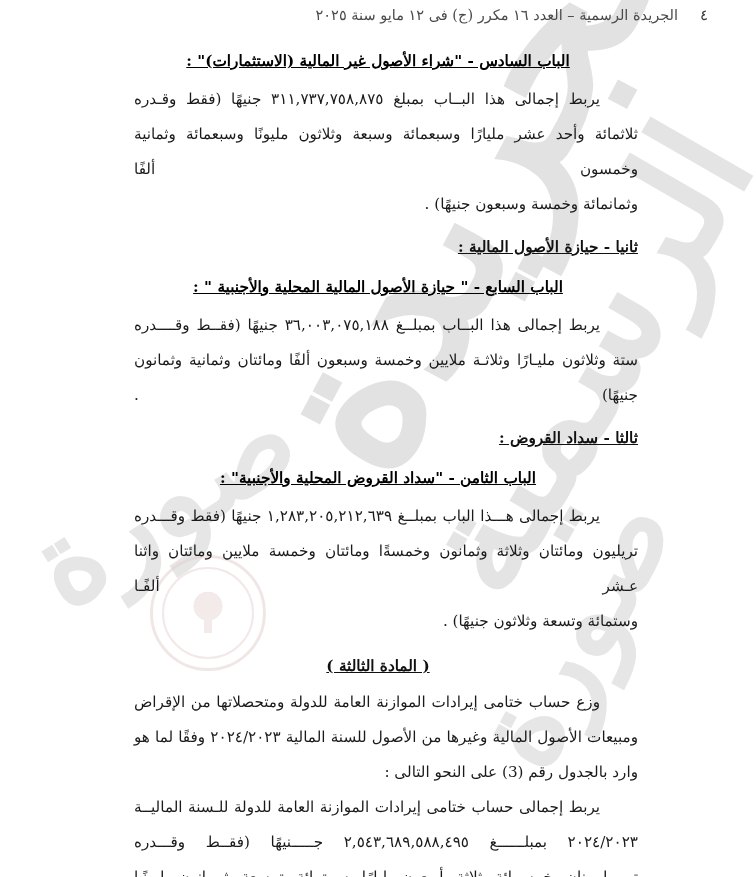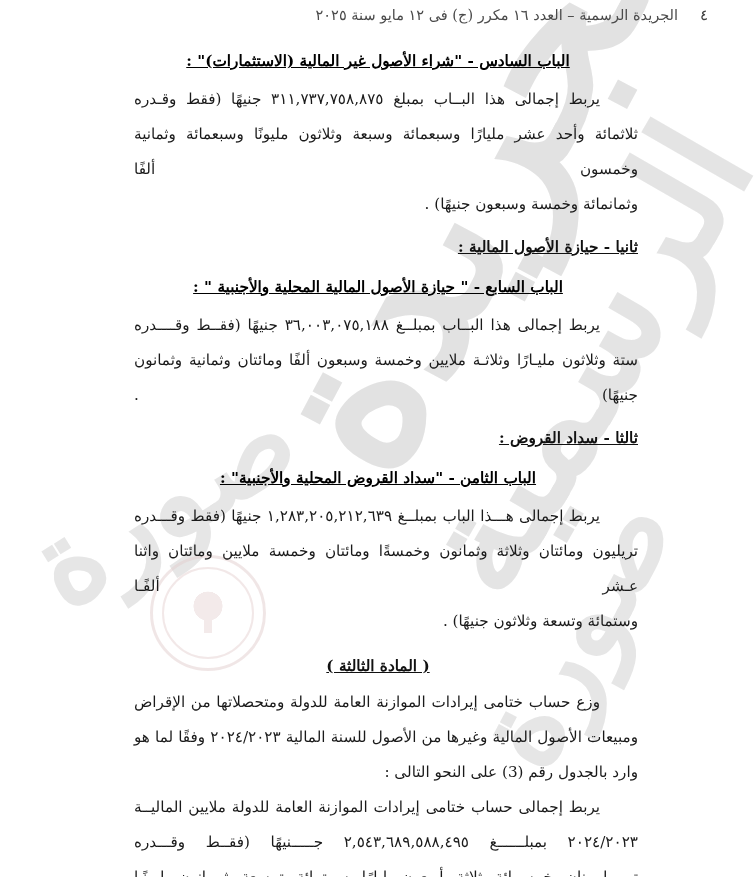--- a/index.html
+++ b/index.html
@@ -205,18 +205,18 @@
     <p class="para spaced">تريليون ومائتان وثلاثة وثمانون وخمسةًا ومائتان وخمسة ملايين ومائتان واثنا عـشر ألفًـا</p>
     <p class="para" style="text-align-last:right;">وستمائة وتسعة وثلاثون جنيهًا) .</p>
 
     <div class="center-bold">
       <u>( المادة الثالثة )</u>
     </div>
     <p class="para first">وزع حساب ختامى إيرادات الموازنة العامة للدولة ومتحصلاتها من الإقراض</p>
     <p class="para">ومبيعات الأصول المالية وغيرها من الأصول للسنة المالية ٢٠٢٤/٢٠٢٣ وفقًا لما هو</p>
     <p class="para" style="text-align-last:right;">وارد بالجدول رقم (3) على النحو التالى :</p>
 
-    <p class="para first spaced">يربط إجمالى حساب ختامى إيرادات الموازنة العامة للدولة ملايين الماليــة</p>
+    <p class="para first spaced">يربط إجمالى حساب ختامى إيرادات الموازنة العامة للدولة للـسنة الماليــة</p>
     <p class="para spaced">٢٠٢٤/٢٠٢٣ بمبلــــــغ ٢,٥٤٣,٦٨٩,٥٨٨,٤٩٥ جـــــنيهًا (فقــط وقـــدره</p>
     <p class="para spaced">تـــريليـونان وخمسمائة وثلاثة وأربعون مليارًا وســتمائة وتــسعة وثمــانون مليونًـا</p>
 
   </div>
 </div>
 
 </body></html>

